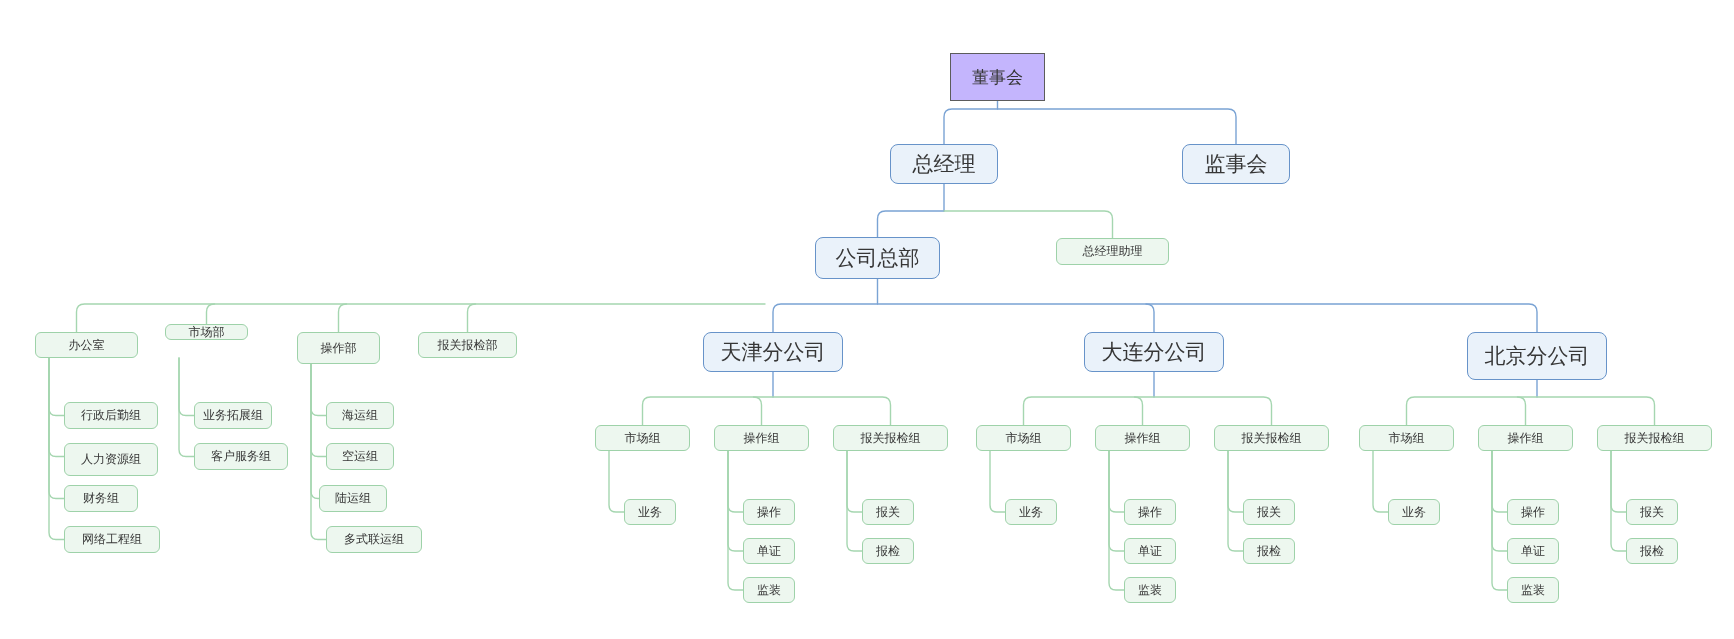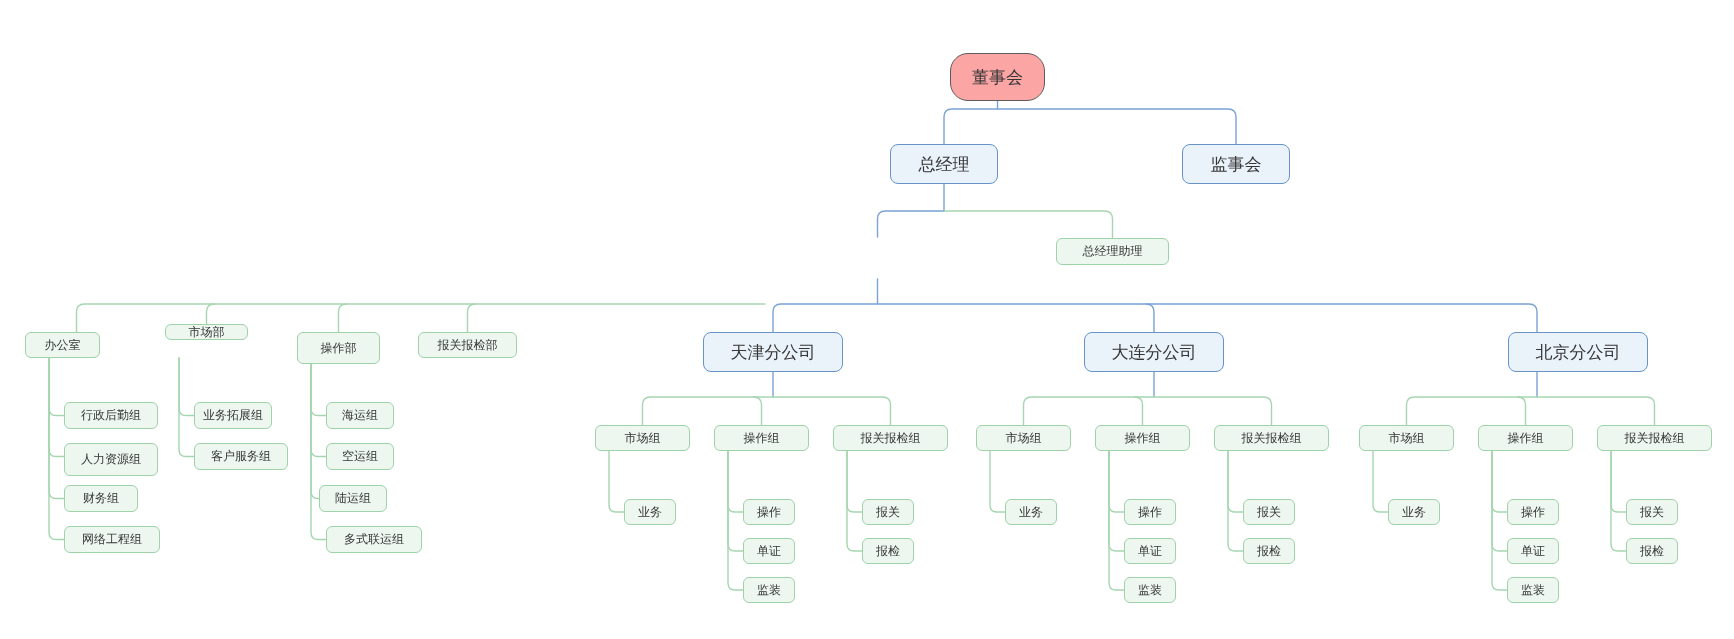--- a/index.html
+++ b/index.html
@@ -9,22 +9,22 @@
   }
   .edges { position:absolute; left:0; top:0; width:1734px; height:639px; }
   .edges path { fill:none; stroke-width:1.4px; stroke-linecap:round; }
   .edge-blue  { stroke:#7aa3d4; }
   .edge-green { stroke:#a5d6b0; }
   .node {
     position:absolute; box-sizing:border-box;
     display:flex; align-items:center; justify-content:center;
     white-space:nowrap; color:#363636; cursor:default;
   }
-  .root  { background:#fca5a5; border:1.5px solid #5c5c5c; border-radius:18px; font-size:17px; }
-  .blue  { background:#eaf2fa; border:1.4px solid #6793c9; border-radius:8px; font-size:17px; }
+  .root  { background:#c4b5fd; border:1.5px solid #5c5c5c; border-radius:0; font-size:17px; }
+  .blue  { background:#eaf2fa; border:1.4px solid #6793c9; border-radius:8px; font-size:21px; }
   .green { background:#edf7ef; border:1.3px solid #9ed2a9; border-radius:6px; font-size:12px; }
 </style>
 </head>
 <body>
 
 <div class="canvas">
 
   <svg class="edges" viewBox="0 0 1734 639">
 
     <path class="edge-blue" d="M997.5,101 V109"></path>
@@ -86,30 +86,31 @@
     <path class="edge-green" d="M1492,451 V583 Q1492,590 1499,590 H1507"></path>
     <path class="edge-green" d="M1611,451 V505 Q1611,512 1618,512 H1626"></path>
     <path class="edge-green" d="M1611,451 V544 Q1611,551 1618,551 H1626"></path>
   </svg>
 
   <div class="node root" style="left:950px;top:53px;width:95px;height:48px">董事会</div>
 
   <div class="node blue" style="left:890px;top:144px;width:108px;height:40px">总经理</div>
   <div class="node blue" style="left:1182px;top:144px;width:108px;height:40px">监事会</div>
 
+  <div class="node blue" style="left:815px;top:237px;width:125px;height:42px">公司总部</div>
   <div class="node green" style="left:1056px;top:238px;width:113px;height:27px">总经理助理</div>
 
-  <div class="node green" style="left:25px;top:332px;width:75px;height:26px">办公室</div>
+  <div class="node green" style="left:35px;top:332px;width:103px;height:26px">办公室</div>
   <div class="node green" style="left:165px;top:324px;width:83px;height:16px">市场部</div>
   <div class="node green" style="left:297px;top:332px;width:83px;height:32px">操作部</div>
   <div class="node green" style="left:418px;top:332px;width:99px;height:26px">报关报检部</div>
 
   <div class="node blue" style="left:1084px;top:332px;width:140px;height:40px">大连分公司</div>
   <div class="node blue" style="left:703px;top:332px;width:140px;height:40px">天津分公司</div>
-  <div class="node blue" style="left:1508px;top:332px;width:140px;height:40px">北京分公司</div>
+  <div class="node blue" style="left:1467px;top:332px;width:140px;height:48px">北京分公司</div>
 
   <div class="node green" style="left:64px;top:402px;width:94px;height:27px">行政后勤组</div>
   <div class="node green" style="left:64px;top:443px;width:94px;height:33px">人力资源组</div>
   <div class="node green" style="left:64px;top:485px;width:74px;height:27px">财务组</div>
   <div class="node green" style="left:64px;top:526px;width:96px;height:27px">网络工程组</div>
 
   <div class="node green" style="left:194px;top:402px;width:78px;height:27px">业务拓展组</div>
   <div class="node green" style="left:194px;top:443px;width:94px;height:27px">客户服务组</div>
 
   <div class="node green" style="left:326px;top:402px;width:68px;height:27px">海运组</div>

